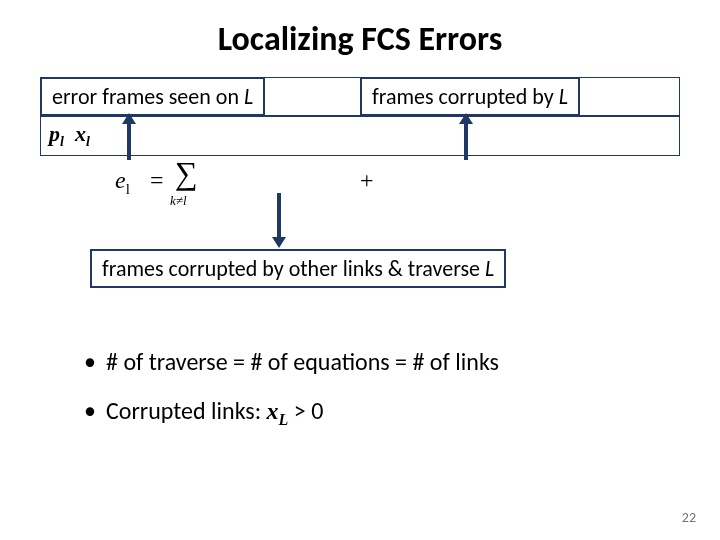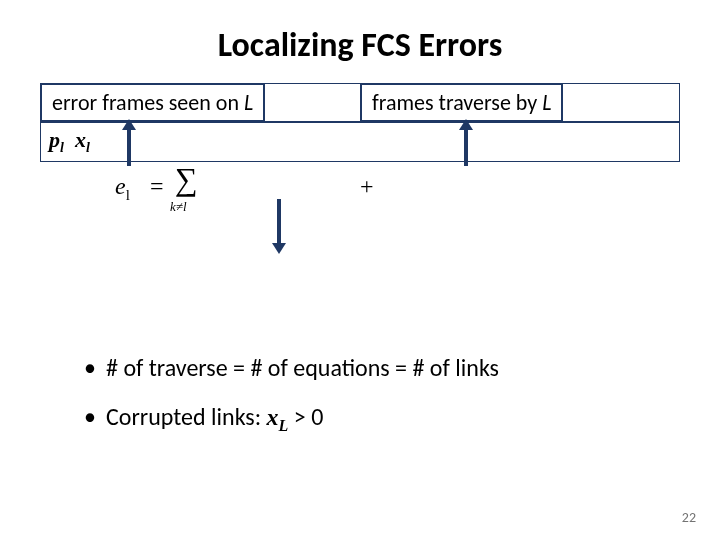--- a/index.html
+++ b/index.html
@@ -1,18 +1,18 @@
 <!DOCTYPE html>
 <html><head>
 <meta charset="utf-8">
 <style>
   * { box-sizing: border-box; margin: 0; padding: 0; }
   html, body { width: 720px; height: 540px; background: #fff; font-family: Calibri, Arial, sans-serif; color: #000; }
   .slide { position: relative; width: 720px; height: 540px; padding: 18px 36px 18px 36px; }
-  .title { font-size: 34px; font-weight: 700; text-align: center; margin-top: 6px; margin-bottom: 18px; }
+  .title { font-size: 34px; font-weight: 700; text-align: center; margin-bottom: 18px; }
   .diagram { position: relative; width: 640px; height: 252px; margin: 8px auto; }
   .box { position: absolute; border: 2px solid #1f3864; background: #fff; padding: 4px 10px; font-size: 22px; white-space: nowrap; }
   .box .ital { font-style: italic; }
   .arrow-wrap { position: absolute; }
   .arrow-up { width: 0; height: 0; border-left: 7px solid transparent; border-right: 7px solid transparent; border-bottom: 11px solid #1f3864; }
   .arrow-down { width: 0; height: 0; border-left: 7px solid transparent; border-right: 7px solid transparent; border-top: 11px solid #1f3864; }
   .arrow-stem { background: #1f3864; width: 4px; margin: 0 auto; }
   .eq { position: absolute; font-family: "Times New Roman", serif; }
   .eq-el { left: 75px; top: 90px; font-size: 24px; text-align: center; }
   .eq-el .sub { font-size: 15px; vertical-align: sub; }
@@ -36,23 +36,26 @@
 <div class="slide">
   <div class="title">Localizing FCS Errors</div>
 
   <div class="diagram">
 
     <div class="box" style="left:0; top:0;">
       <span>error frames seen on </span><span class="ital">L</span>
     </div>
 
     <div class="box" style="left:320px; top:0;">
-      <span>frames traverse by </span><span class="ital">L</span>
+      <span>frames corrupted by </span><span class="ital">L</span>
     </div>
 
+    <div class="box" style="left:50px; top:172px;">
+      <span>frames corrupted by other links &amp; traverse </span><span class="ital">L</span>
+    </div>
 
     <div class="arrow-wrap" style="left:82px; top:36px;">
       <div class="arrow-up"></div>
       <div class="arrow-stem" style="height:36px;"></div>
     </div>
     <div class="arrow-wrap" style="left:419px; top:36px;">
       <div class="arrow-up"></div>
       <div class="arrow-stem" style="height:36px;"></div>
     </div>
     <div class="arrow-wrap" style="left:232px; top:116px;">

